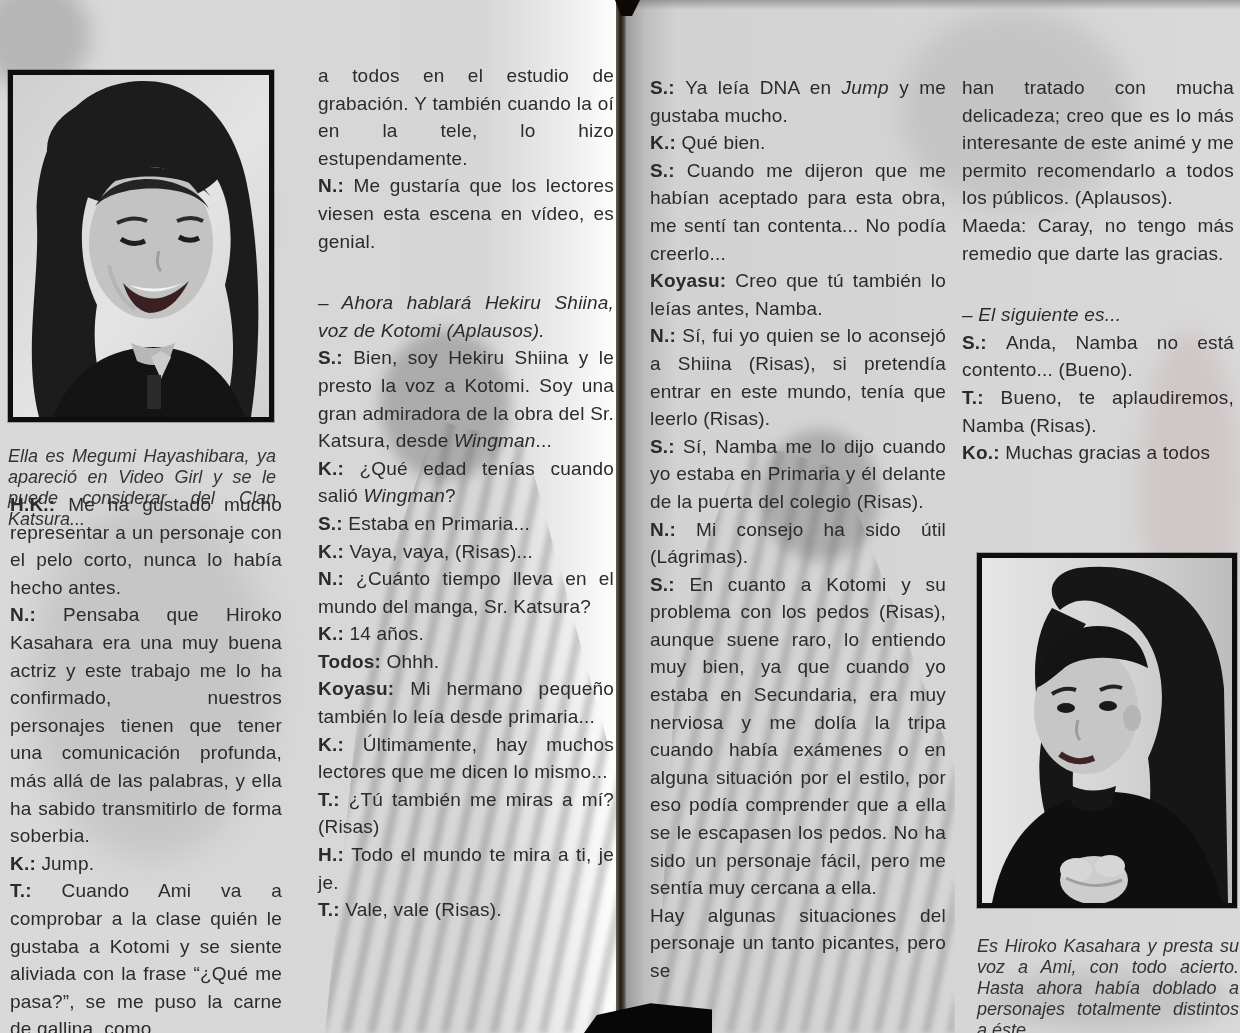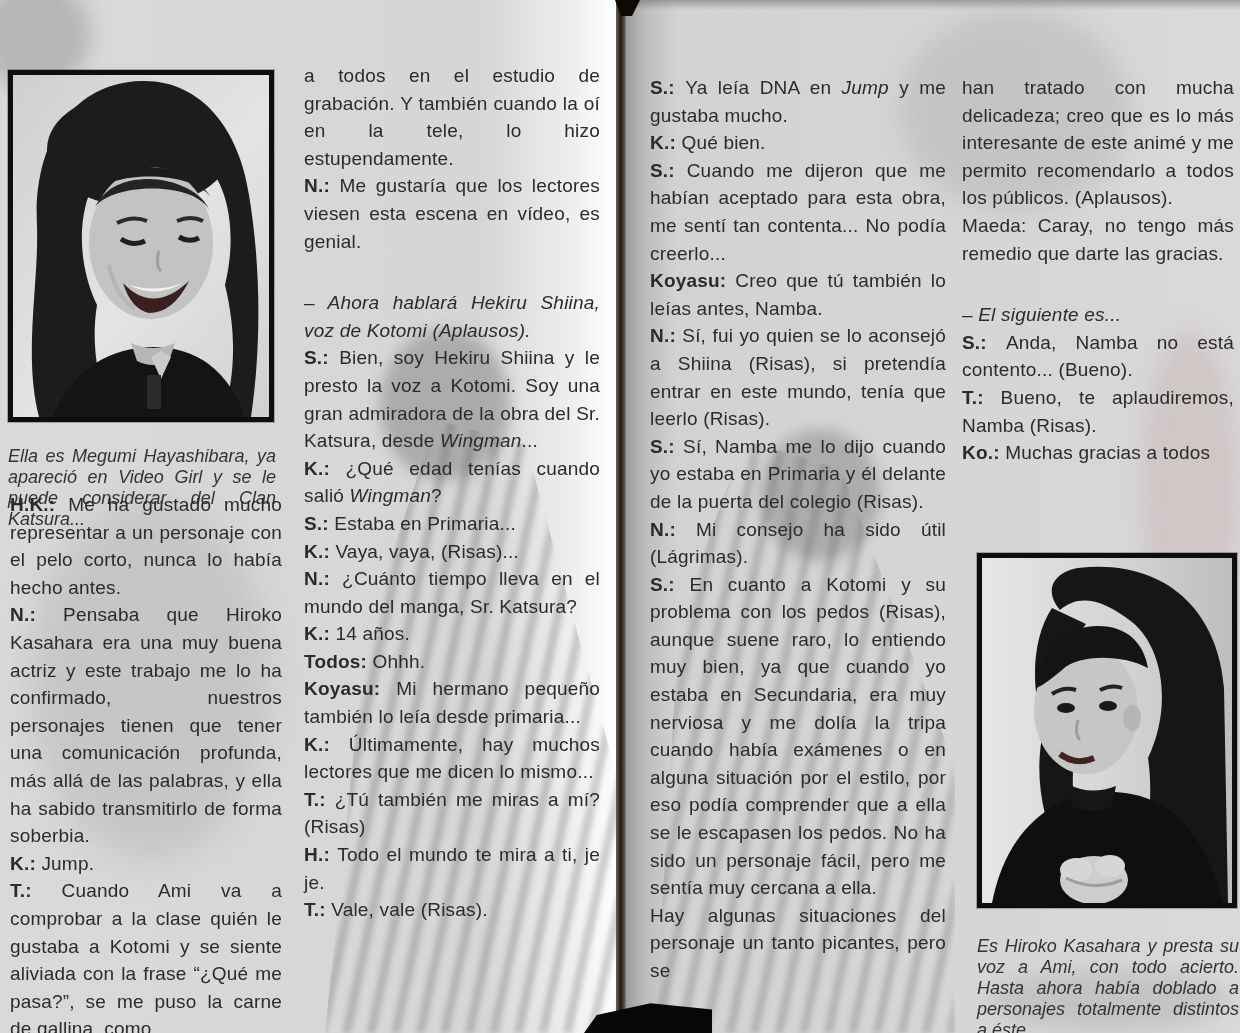--- a/index.html
+++ b/index.html
@@ -162,21 +162,21 @@
   </svg>
 </div>
 <p class="caption" style="left:977px;top:918px;width:262px;">Es Hiroko Kasahara y presta su voz a Ami, con todo acierto. Hasta ahora había doblado a personajes totalmente distintos a éste.</p>
 
 <div class="col" style="left:10px;top:491px;width:272px;">
     <p class="para"><span class="b">H.K.: </span><span>Me ha gustado mucho representar a un personaje con el pelo corto, nunca lo había hecho antes.</span></p>
     <p class="para"><span class="b">N.: </span><span>Pensaba que Hiroko Kasahara era una muy buena actriz y este trabajo me lo ha confirmado, nuestros personajes tienen que tener una comunicación profunda, más allá de las palabras, y ella ha sabido transmitirlo de forma soberbia.</span></p>
     <p class="para"><span class="b">K.: </span><span>Jump.</span></p>
     <p class="para"><span class="b">T.: </span><span>Cuando Ami va a comprobar a la clase quién le gustaba a Kotomi y se siente aliviada con la frase “¿Qué me pasa?”, se me puso la carne de gallina, como</span></p>
   </div>
-<div class="col" style="left:304px;top:62px;width:296px;">
+<div class="col" style="left:318px;top:62px;width:296px;">
     <p class="para"><span>a todos en el estudio de grabación. Y también cuando la oí en la tele, lo hizo estupendamente.</span></p>
     <p class="para"><span class="b">N.: </span><span>Me gustaría que los lectores viesen esta escena en vídeo, es genial.</span></p>
     <p class="para gap"><span class="i">– Ahora hablará Hekiru Shiina, voz de Kotomi (Aplausos).</span></p>
     <p class="para"><span class="b">S.: </span><span>Bien, soy Hekiru Shiina y le presto la voz a Kotomi. Soy una gran admiradora de la obra del Sr. Katsura, desde </span><span class="i">Wingman</span><span>...</span></p>
     <p class="para"><span class="b">K.: </span><span>¿Qué edad tenías cuando salió </span><span class="i">Wingman</span><span>?</span></p>
     <p class="para"><span class="b">S.: </span><span>Estaba en Primaria...</span></p>
     <p class="para"><span class="b">K.: </span><span>Vaya, vaya, (Risas)...</span></p>
     <p class="para"><span class="b">N.: </span><span>¿Cuánto tiempo lleva en el mundo del manga, Sr. Katsura?</span></p>
     <p class="para"><span class="b">K.: </span><span>14 años.</span></p>
     <p class="para"><span class="b">Todos: </span><span>Ohhh.</span></p>

